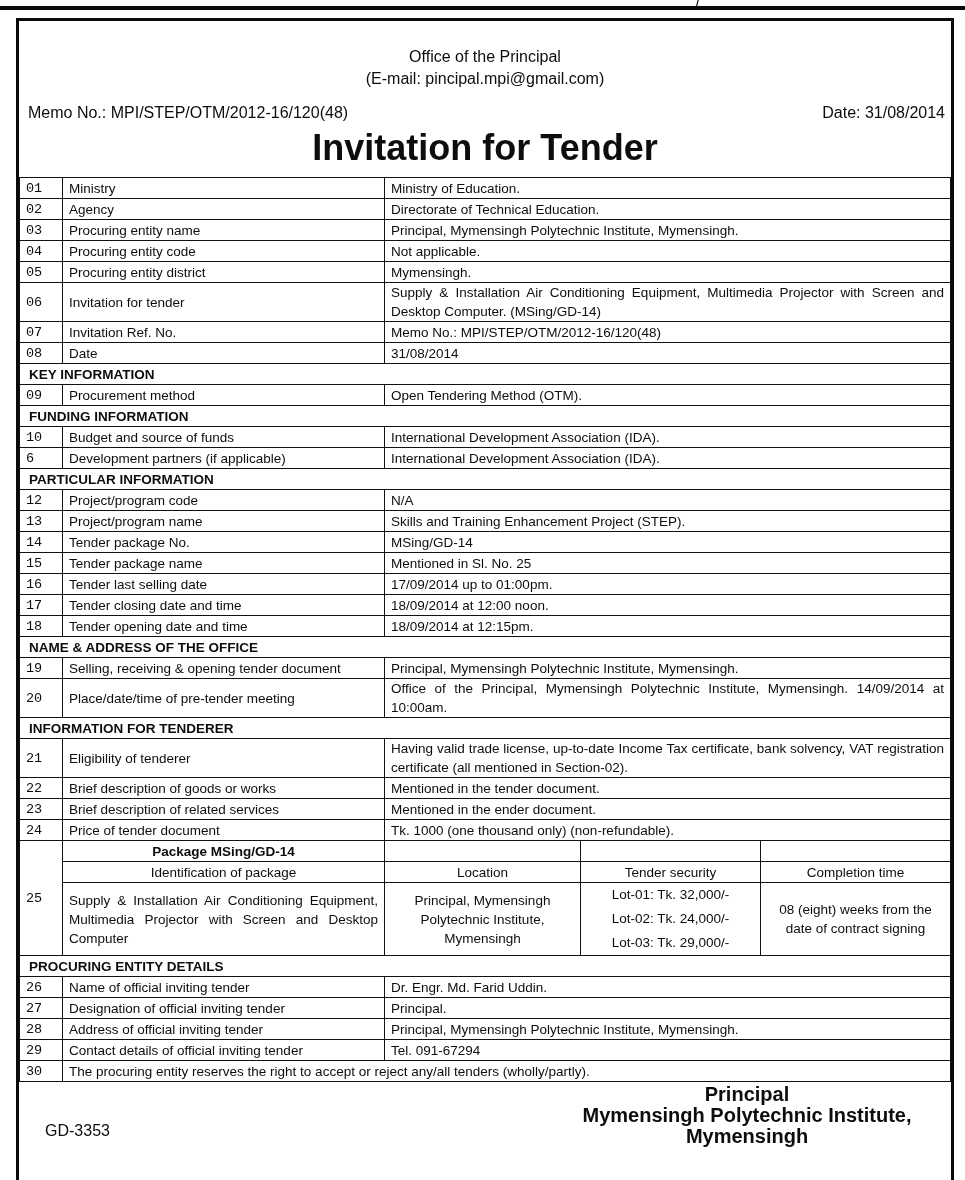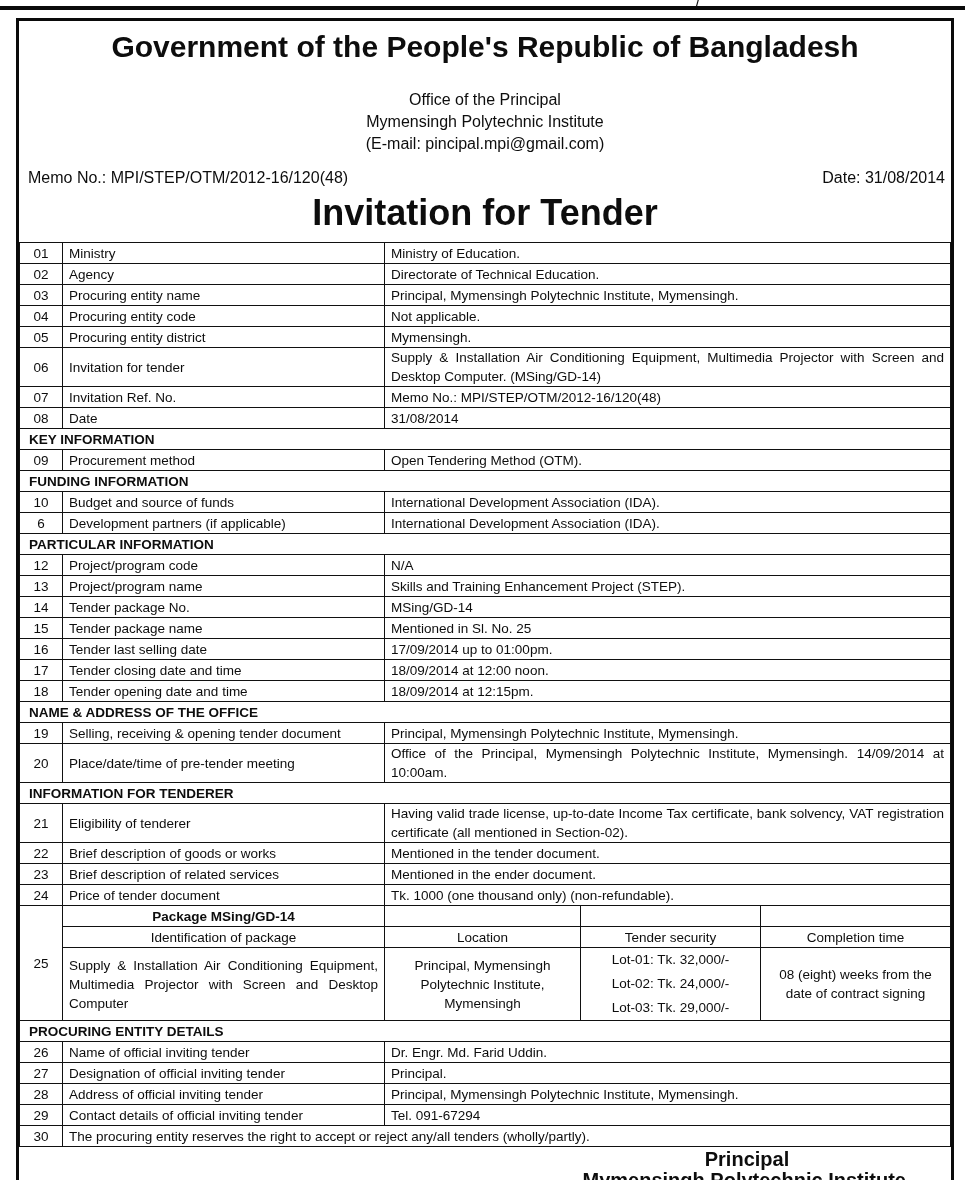--- a/index.html
+++ b/index.html
@@ -30,21 +30,21 @@
   table.grid col.c-label{width:322px;}
   table.grid col.c-loc{width:196px;}
   table.grid col.c-sec{width:180px;}
   table.grid td{
     border:1px solid #111;font-size:13.5px;line-height:19px;
     padding:0 6px;height:20px;vertical-align:middle;overflow:hidden;
     word-wrap:break-word;
   }
   td.b-nl{border-left:none;}
   td.b-nr{border-right:none;}
-  td.no{text-align:center;padding:0 2px;}
+  td.no{padding:0 2px;font-family:Liberation Mono, monospace;}
   td.label{padding-left:12px;}
   td.value{padding-left:10px;padding-right:10px;}
   td.wrap2{text-align:justify;vertical-align:top;padding-top:1px;padding-bottom:2px;}
   tr.section td{font-weight:bold;padding-left:9px;}
   td.pkg-title{font-weight:bold;text-align:center;}
   td.pkg-head{text-align:center;}
   td.pkg-id{text-align:justify;vertical-align:top;padding-top:1px;}
   td.pkg-center{text-align:center;vertical-align:top;padding-top:1px;}
   td.pkg-lots{vertical-align:top;padding-top:1px;text-align:center;}
   .lots-inner{display:inline-block;text-align:left;line-height:24px;}
@@ -57,23 +57,21 @@
   .gd-code{position:absolute;left:26px;top:38px;font-size:16px;}
 </style>
 </head>
 <body>
 
 <div class="top-artifact-line"></div>
 <div class="top-artifact-slash">/</div>
 
 <div class="doc">
 
-  <div class="hdr-title">Government of the People's Republic of Bangladesh</div>
   <div class="hdr-line first">Office of the Principal</div>
-  <div class="hdr-line">Mymensingh Polytechnic Institute</div>
   <div class="hdr-line">(E-mail: pincipal.mpi@gmail.com)</div>
 
   <div class="memo-row">
     <span>Memo No.: MPI/STEP/OTM/2012-16/120(48)</span>
     <span>Date: 31/08/2014</span>
   </div>
 
   <div class="doc-title">Invitation for Tender</div>
 
   <table class="grid">

